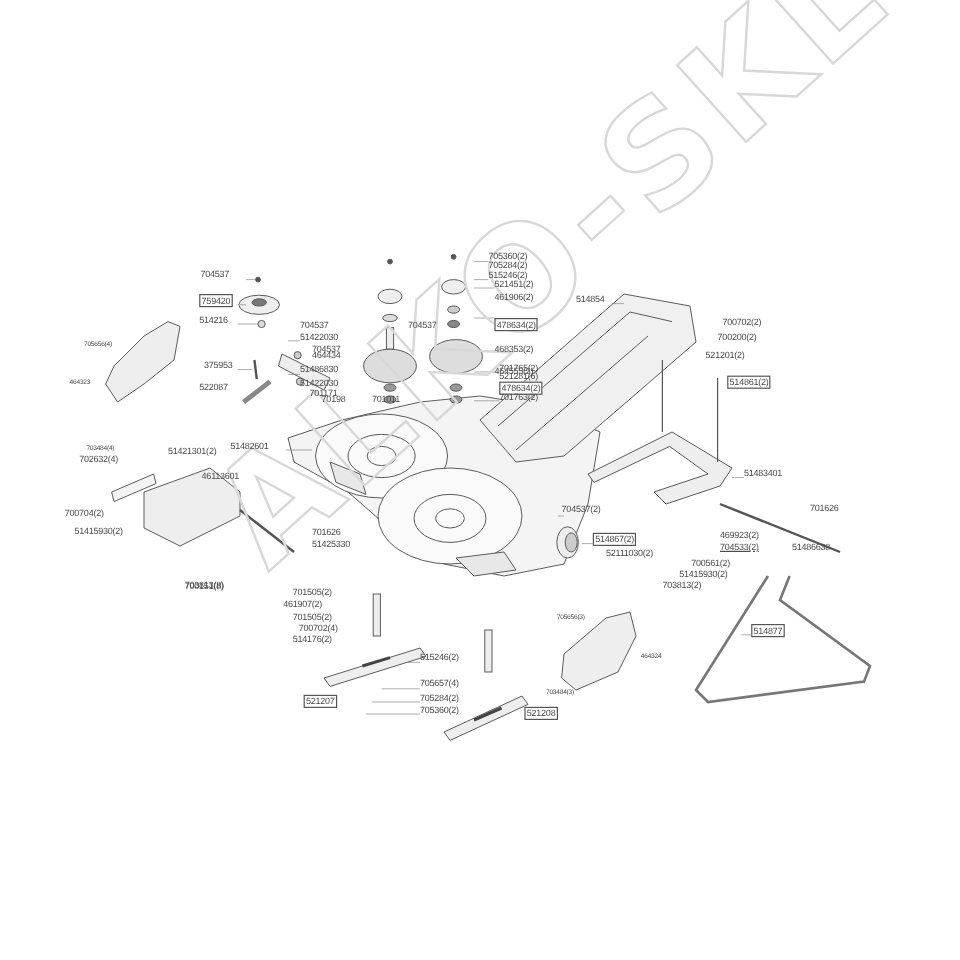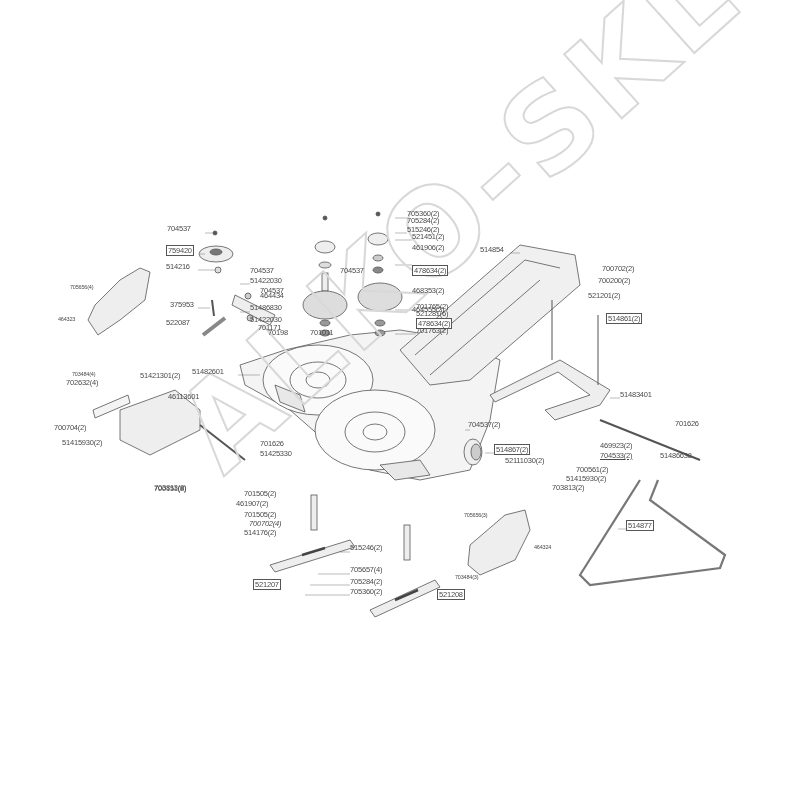--- a/index.html
+++ b/index.html
@@ -195,21 +195,21 @@
       <div class="lbl" style="left: 675px; top: 419px;">701626</div>
       <div class="lbl" style="left: 660px; top: 451px;">51486638</div>
       <div class="lbl" style="left: 600px; top: 441px;">469923(2)</div>
       <div class="lbl" style="left: 600px; top: 451px; text-decoration: underline;">704533(2)</div>
       <div class="lbl" style="left: 576px; top: 465px;">700561(2)</div>
       <div class="lbl" style="left: 566px; top: 474px;">51415930(2)</div>
       <div class="lbl" style="left: 552px; top: 483px;">703813(2)</div>
       <div class="lbl" style="left: 244px; top: 489px;">701505(2)</div>
       <div class="lbl" style="left: 236px; top: 499px;">461907(2)</div>
       <div class="lbl" style="left: 244px; top: 510px;">701505(2)</div>
-      <div class="lbl" style="left: 249px; top: 519px; font-style: italic;">700702(4)</div>
+      <div class="lbl" style="left: 249px; top: 519px;">700702(4)</div>
       <div class="lbl" style="left: 244px; top: 528px;">514176(2)</div>
       <div class="lbl" style="left: 350px; top: 543px;">515246(2)</div>
       <div class="lbl" style="left: 350px; top: 565px;">705657(4)</div>
       <div class="lbl" style="left: 350px; top: 577px;">705284(2)</div>
       <div class="lbl" style="left: 350px; top: 587px;">705360(2)</div>
       <div class="lbl boxed" style="left: 253px; top: 579px;">521207</div>
       <div class="lbl boxed" style="left: 437px; top: 589px;">521208</div>
       <div class="lbl small" style="left: 464px; top: 511px;">705656(3)</div>
       <div class="lbl small" style="left: 534px; top: 543px;">464324</div>
       <div class="lbl small" style="left: 455px; top: 573px;">703484(3)</div>

